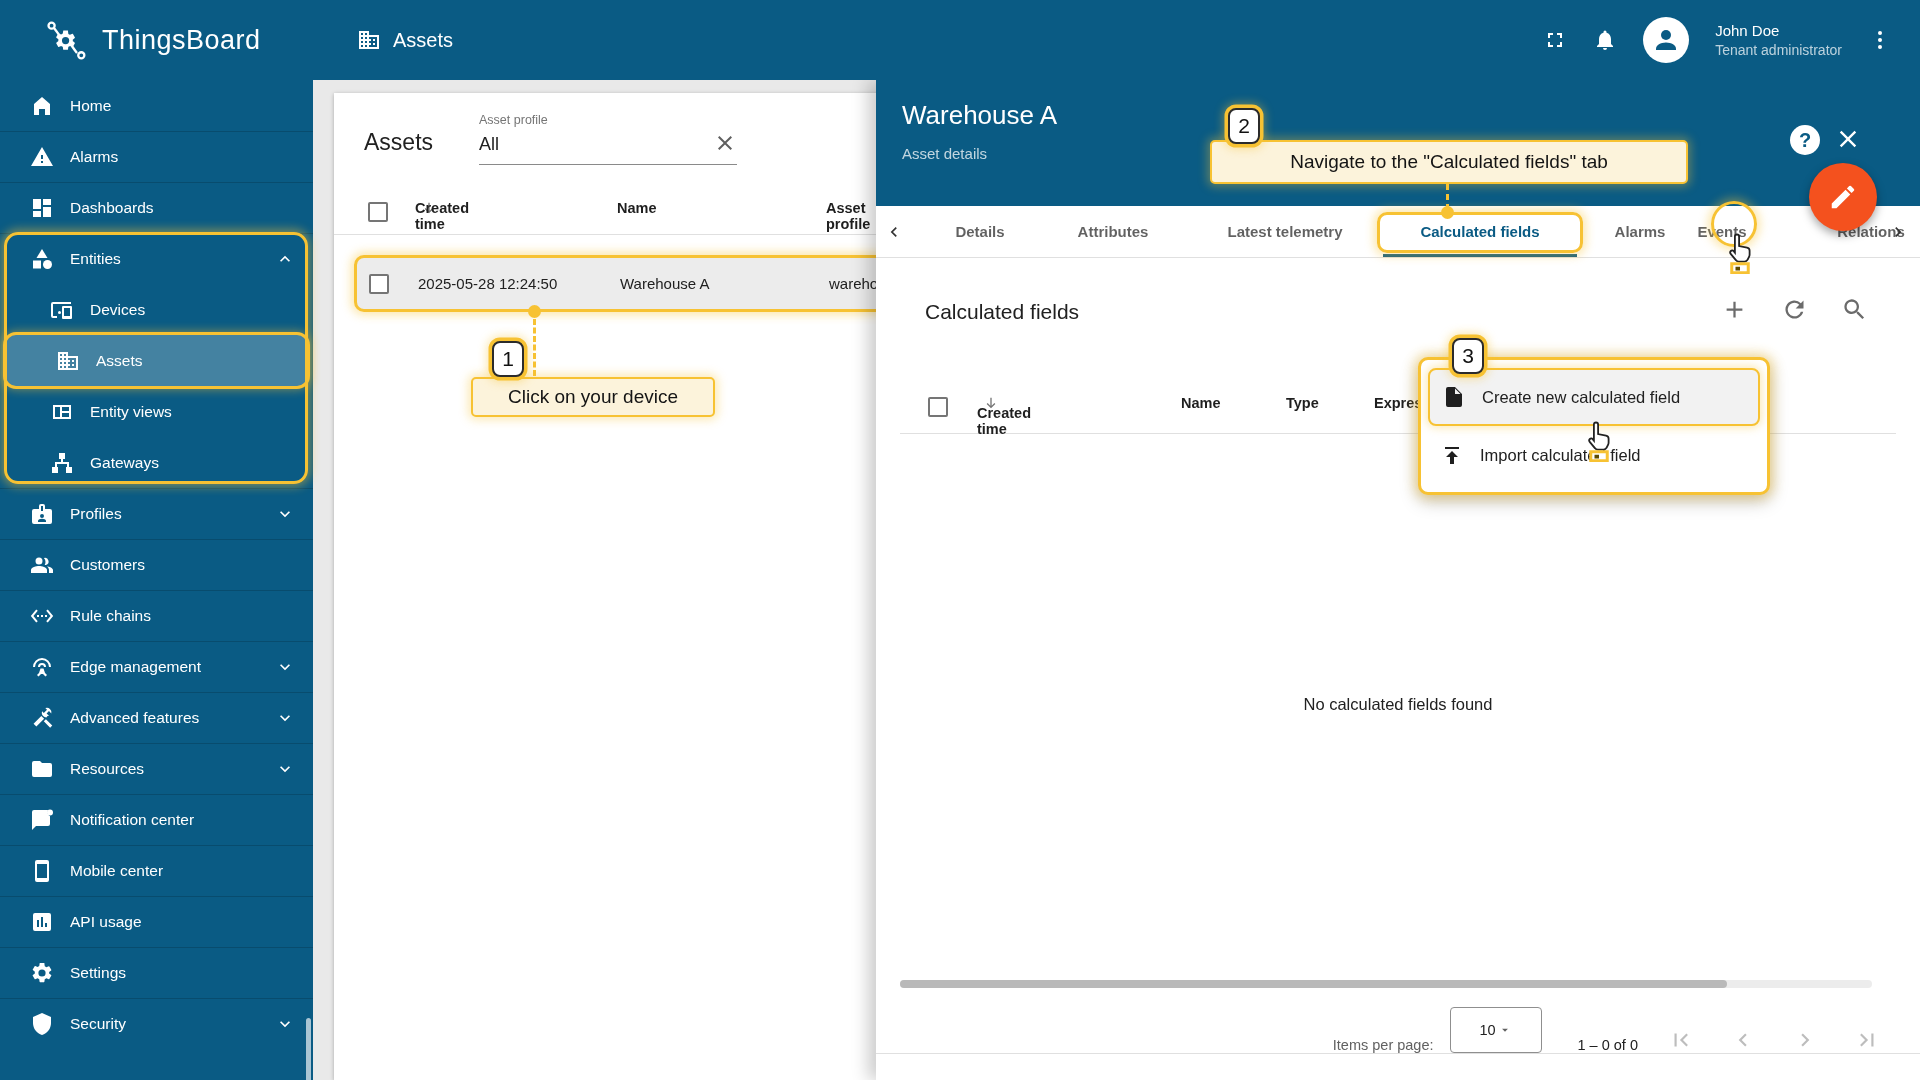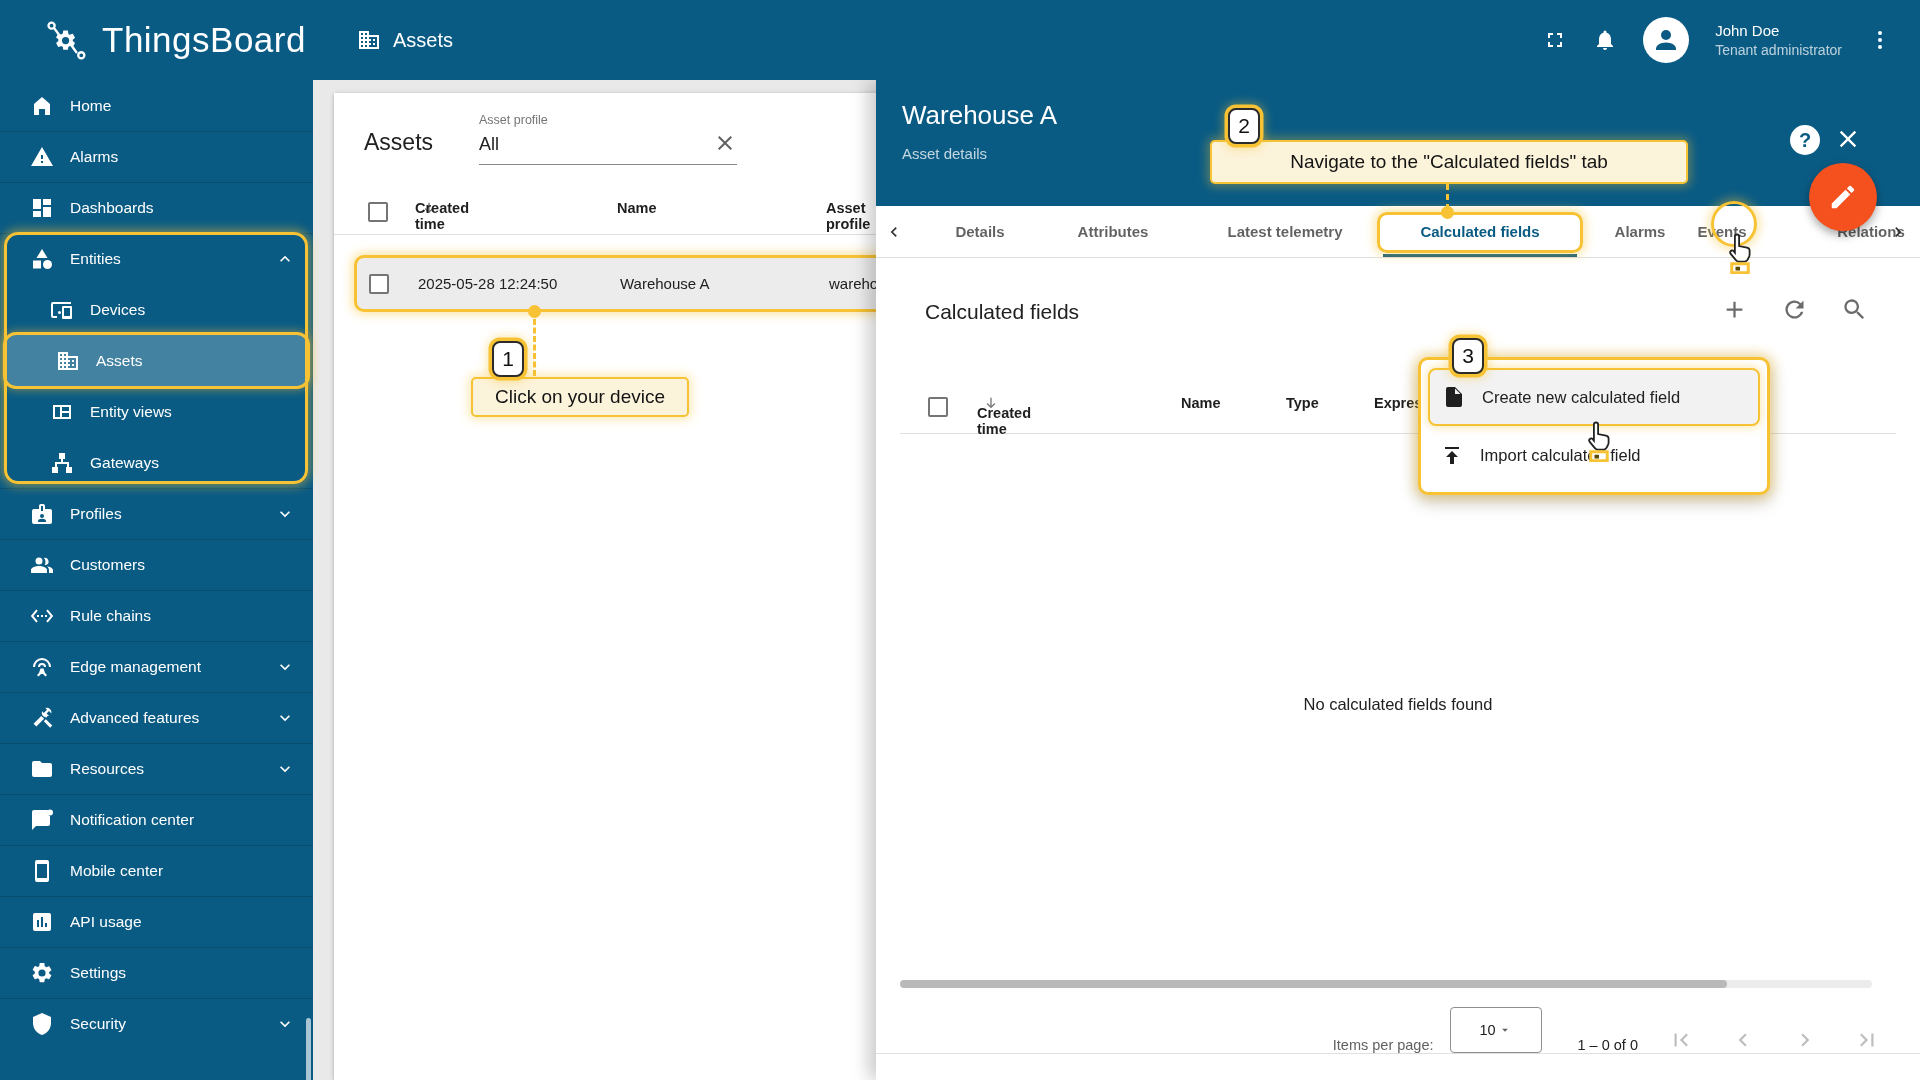--- a/index.html
+++ b/index.html
@@ -4,21 +4,21 @@
 <style>
   * { margin:0; padding:0; box-sizing:border-box; }
   html,body { width:1920px; height:1080px; overflow:hidden; }
   body { font-family:"Liberation Sans", sans-serif; background:#e9e9e9; position:relative; }
   .i24 { width:24px; height:24px; fill:currentColor; flex:none; }
 
   
   .topbar { position:absolute; left:0; top:0; width:1920px; height:80px; background:#0A5B84; color:#fff;
             display:flex; align-items:center; z-index:40; }
   .logo { display:flex; align-items:center; gap:14px; padding-left:42px; width:313px; }
-  .logo-name { font-size:35px; font-weight:400; letter-spacing:.5px; }
+  .logo-name { font-size:27px; font-weight:400; letter-spacing:.5px; }
   .page-title { display:flex; align-items:center; gap:12px; margin-left:44px; font-size:20px; font-weight:500; }
   .topbar-right { margin-left:auto; display:flex; align-items:center; gap:26px; padding-right:28px; }
   .icon-btn { background:none; border:none; color:#fff; cursor:pointer; display:flex; align-items:center; }
   .avatar { width:46px; height:46px; border-radius:50%; background:#fff; color:#0A5B84; display:flex;
             align-items:center; justify-content:center; }
   .user-block { line-height:1.3; }
   .user-name { font-size:15px; }
   .user-role { font-size:14px; color:rgba(255,255,255,.72); }
 
   
@@ -342,21 +342,21 @@
   <div class="asset-row">
     <span class="cbx"></span>
     <span style="left:61px;">2025-05-28 12:24:50</span>
     <span style="left:263px;">Warehouse A</span>
     <span style="left:472px;">warehouse</span>
   </div>
 
   <div class="t-dot" style="left:194px; top:212px;"></div>
   <div class="t-dash-v" style="left:199px; top:226px; height:57px;"></div>
   <div class="t-badge" style="left:158px; top:248px;">1</div>
-  <div class="t-box" style="left:137px; top:284px; width:218px; height:40px;">Click on your device</div>
+  <div class="t-box" style="left:137px; top:284px; width:244px; height:40px;">Click on your device</div>
 </section>
 
 <aside class="drawer">
   <div class="drawer-head">
     <div class="drawer-title">Warehouse A</div>
     <div class="drawer-sub">Asset details</div>
     <button class="help-btn">?</button>
     <button class="close-btn">
       <svg width="28" height="28" viewBox="0 0 24 24" fill="#fff">
           <path d="M19 6.4 17.6 5 12 10.6 6.4 5 5 6.4 10.6 12 5 17.6 6.4 19 12 13.4 17.6 19 19 17.6 13.4 12z"></path>

